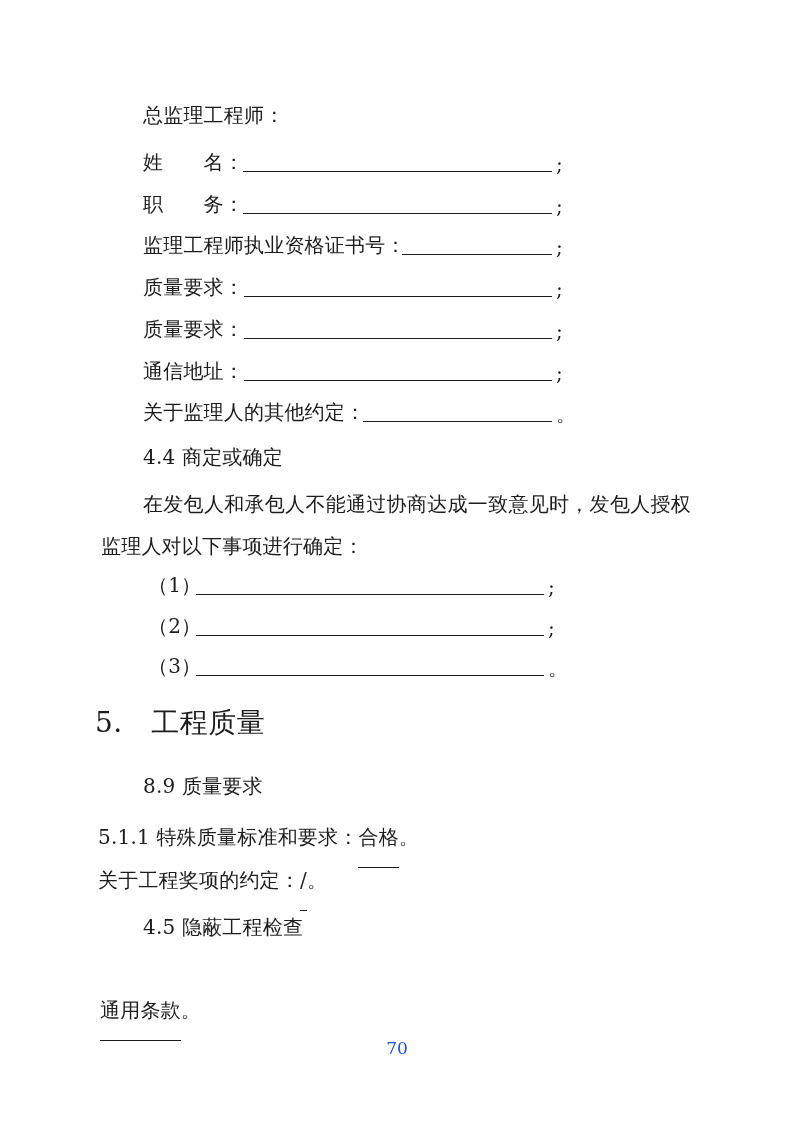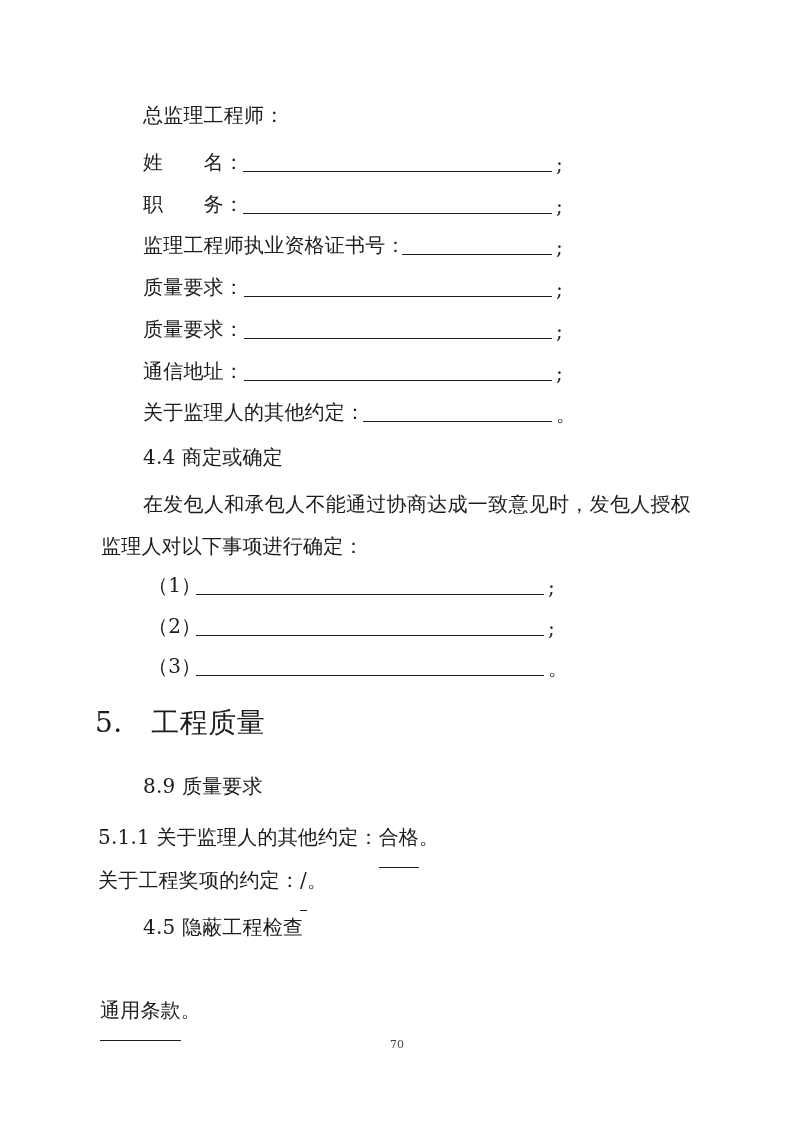--- a/index.html
+++ b/index.html
@@ -39,22 +39,22 @@
     text-align-last:justify;
   }
   .uval{
     border-bottom:1.6px solid #1c1c1c;
     padding-bottom:18px;
   }
   .pagenum{
     position:absolute;
     left:0;right:0;
     text-align:center;
-    font-size:11px;
-    color:#404040;
+    font-size:17px;
+    color:#1d4ed8;
   }
 </style>
 </head>
 <body>
 
 <div class="page">
 
   <div class="line" style="left:143px;top:101px">总监理工程师：</div>
 
   <div class="line" style="left:143px;top:148px">姓　　名：</div>
@@ -99,21 +99,21 @@
   <div class="punct" style="left:548px;top:614px">;</div>
 
   <div class="line" style="left:148px;top:652px">（3）</div>
   <div class="blank" style="left:196px;top:673px;width:348px"></div>
   <div class="punct" style="left:548px;top:654px">。</div>
 
   <div class="line h5" style="left:95px;top:709px">5.　工程质量</div>
 
   <div class="line" style="left:143px;top:772px">8.9 质量要求</div>
 
-  <div class="line" style="left:98px;top:823px"><span>5.1.1 关于监理人的其他约定：</span><span class="uval">合格</span><span>。</span></div>
+  <div class="line" style="left:98px;top:823px"><span>5.1.1 特殊质量标准和要求：</span><span class="uval">合格</span><span>。</span></div>
 
   <div class="line" style="left:98px;top:866px"><span>关于工程奖项的约定：</span><span class="uval">/</span><span>。</span></div>
 
   <div class="line" style="left:143px;top:913px">4.5 隐蔽工程检查</div>
 
 
   <div class="line" style="left:100px;top:996px"><span class="uval">通用条款</span><span>。</span></div>
 
   <div class="pagenum" style="top:1038px">70</div>
 

